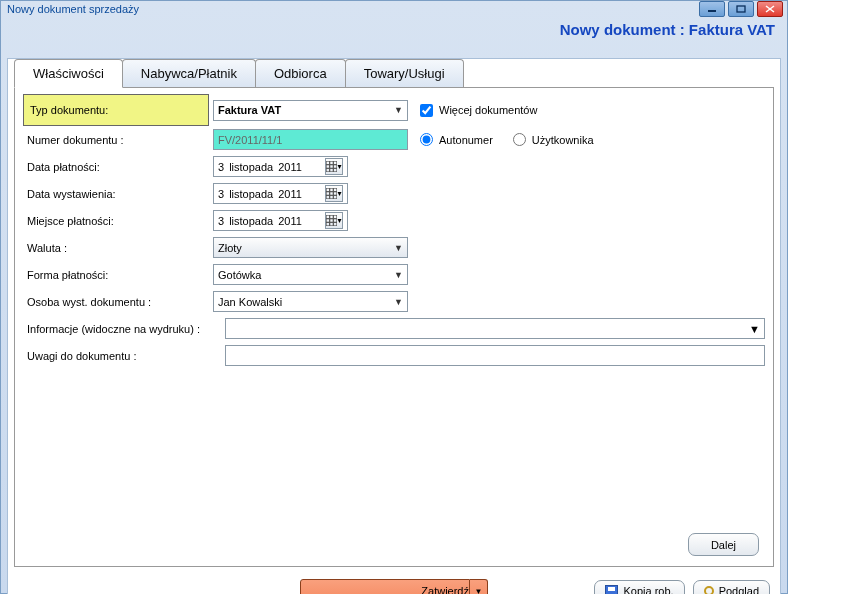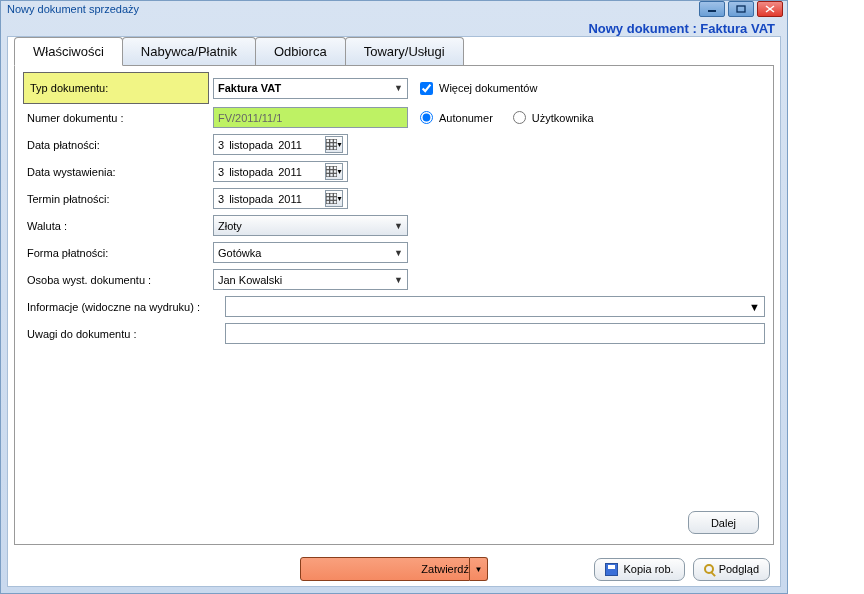--- a/index.html
+++ b/index.html
@@ -3,36 +3,36 @@
 <meta charset="utf-8">
 <style>
   * { box-sizing: border-box; font-family: Tahoma, Arial, sans-serif; font-size: 11px; }
   body { margin: 0; padding: 0; background: #fff; width: 864px; height: 594px; overflow: hidden; }
   .window { width: 788px; height: 594px; border: 1px solid #7b9ec4; background: linear-gradient(#d7e3f2,#c9d9ee); display: flex; flex-direction: column; }
   .titlebar { height: 22px; display: flex; align-items: center; padding: 0 4px 0 6px; }
   .titlebar .title { color: #0a4a9a; font-size: 11px; flex: 1; }
   .win-buttons { display: flex; gap: 3px; }
   .win-btn { width: 26px; height: 16px; border: 1px solid #3b6ea5; border-radius: 2px; background: linear-gradient(#9fc1e8,#6a9fd6); display: flex; align-items: center; justify-content: center; color: #0a2f5c; cursor: pointer; }
   .win-btn.close { background: linear-gradient(#f08a84,#e23b2e); color: #fff; border-color: #9c1e16; }
-  .subheader { text-align: right; padding: 4px 12px 0 12px; color: #1547c0; font-weight: bold; font-size: 13px; }
+  .subheader { text-align: right; padding: 4px 12px 20px 12px; color: #1547c0; font-weight: bold; font-size: 15px; }
   .client { flex: 1; margin: 0 6px 6px 6px; background: #fff; border: 1px solid #a9bfd8; position: relative; }
   .tabs { display: flex; position: relative; top: -1px; margin-left: 6px; }
   .tab { padding: 6px 18px; border: 1px solid #999; border-bottom: none; background: linear-gradient(#f5f8fc,#d9e4f2); color: #0a0a0a; font-size: 13px; border-radius: 4px 4px 0 0; margin-right: -1px; cursor: pointer; position: relative; top: 1px; }
   .tab.active { background: #fff; font-weight: normal; z-index: 3; border-bottom: 1px solid #fff;}
   .panel { border: 1px solid #999; margin: 0 6px 6px 6px; background: #fff; position: relative; top: -1px; height: 480px; }
   .form { padding: 6px 8px; }
   .row { display: flex; align-items: center; min-height: 27px; }
   .lbl { width: 190px; color: #000; padding-left: 4px; }
   .lbl.hi { background: #f1f585; border: 1px solid #666; padding: 9px 6px; width: 186px; margin-right: 4px; }
   .combo, .txt, .datebox { border: 1px solid #8b9aa7; background: #fff; height: 21px; display: flex; align-items: center; padding: 0 4px; }
   .combo { justify-content: space-between; cursor: pointer; }
   .combo .arrow { font-size: 9px; color: #333; }
   .combo.wide { width: 195px; }
   .txt.wide { width: 195px; }
-  .txt.ro { background: #bef264; color: #666; }
+  .txt.ro { background: #5eead4; color: #666; }
   .datebox { width: 135px; gap: 5px; }
   .datebox .dropbtn { width: 18px; height: 17px; border: 1px solid #8b9aa7; background: linear-gradient(#fdfdfd,#e2e8ef); display: flex; align-items: center; justify-content: center; font-size: 8px; cursor: pointer; margin-left: auto; }
   .extra { margin-left: 12px; display: flex; align-items: center; gap: 6px; }
   input[type=checkbox], input[type=radio] { margin: 0; }
   .long-combo { width: 595px; border: 1px solid #8b9aa7; height: 21px; display: flex; align-items: center; justify-content: flex-end; padding: 0 4px; cursor: pointer; }
   .long-input { width: 595px; border: 1px solid #8b9aa7; height: 21px; padding: 0 4px; }
   .dalej-wrap { position: absolute; right: 14px; bottom: 10px; }
   .btn { border: 1px solid #8b9aa7; background: linear-gradient(#fdfdfd,#e4e9ef); border-radius: 7px; height: 23px; padding: 0 22px; display: inline-flex; align-items: center; justify-content: center; cursor: pointer; gap: 5px; }
   .footer { display: flex; align-items: center; justify-content: center; height: 34px; gap: 10px; padding: 0 10px; position: relative; }
   .zatw { display: flex; }
@@ -143,21 +143,21 @@
                     <line x1="3" y1="0" x2="3" y2="9" stroke="#555"></line>
                     <line x1="6" y1="0" x2="6" y2="9" stroke="#555"></line>
                     <line x1="0" y1="3" x2="9" y2="3" stroke="#555"></line>
                     <line x1="0" y1="6" x2="9" y2="6" stroke="#555"></line>
                   </svg>
                 </span>▾</span>
           </div>
         </div>
 
         <div class="row">
-          <div class="lbl">Termin płatności:</div>
+          <div class="lbl">Miejsce płatności:</div>
           <div class="datebox">
             <span>3</span>
             <span>listopada</span>
             <span>2011</span>
             <span class="dropbtn"><span class="grid-icon">
                   <svg viewBox="0 0 9 9">
                     <rect x="0" y="0" width="9" height="9" fill="none" stroke="#555" stroke-width="1"></rect>
                     <line x1="3" y1="0" x2="3" y2="9" stroke="#555"></line>
                     <line x1="6" y1="0" x2="6" y2="9" stroke="#555"></line>
                     <line x1="0" y1="3" x2="9" y2="3" stroke="#555"></line>

